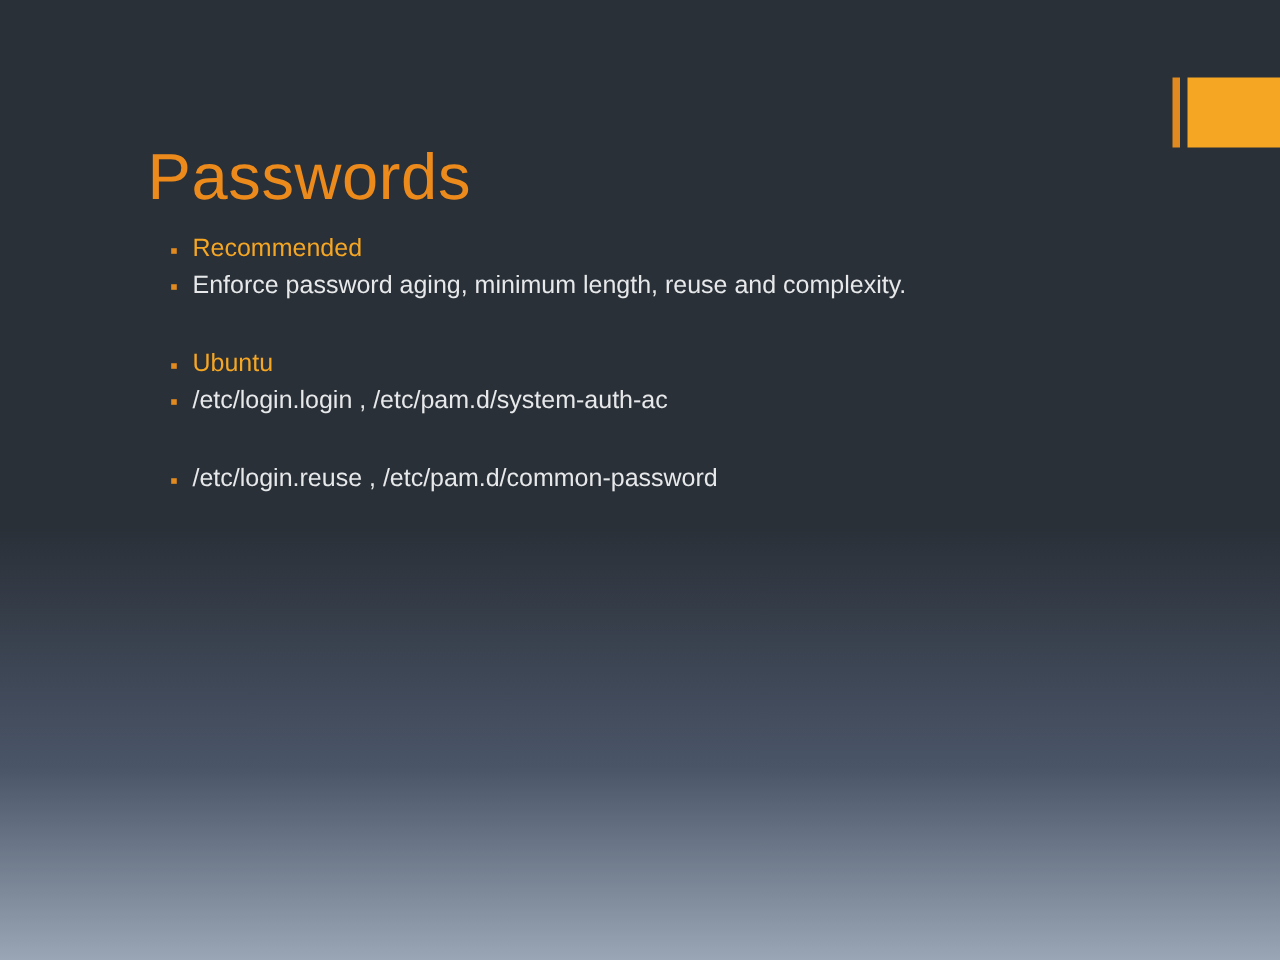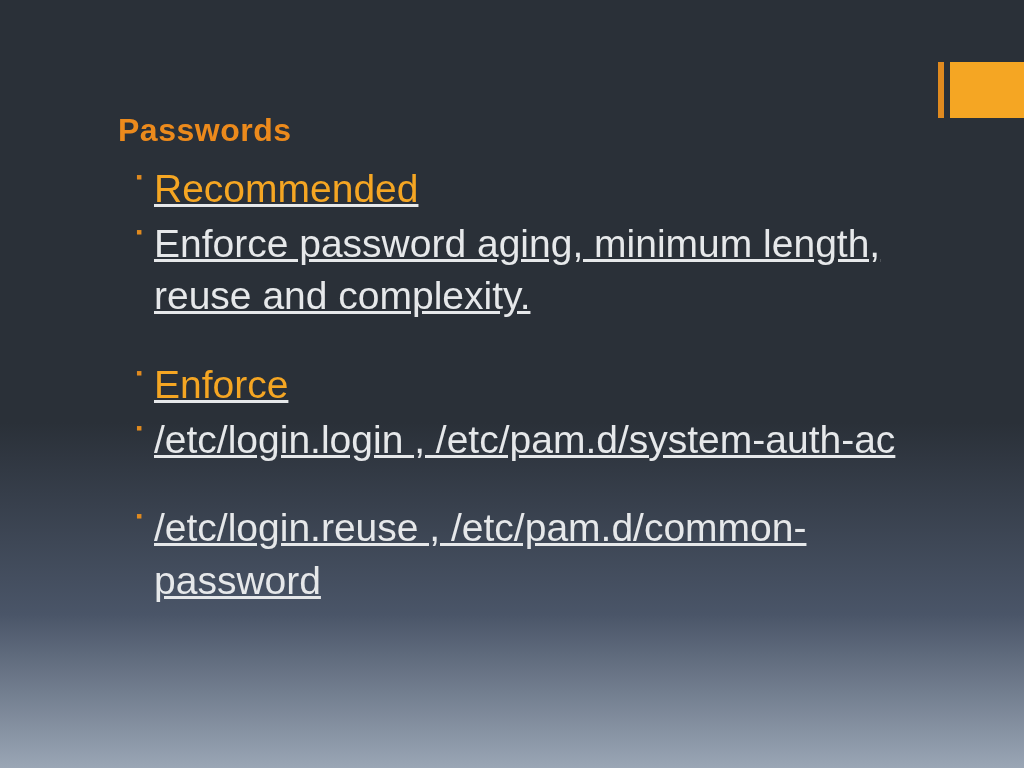--- a/index.html
+++ b/index.html
@@ -24,37 +24,36 @@
   }
   .corner-block {
     width: 74px;
     background: #f5a623;
   }
   .slide {
     padding: 112px 110px 0 118px;
   }
   .title {
     color: #ec8a1c;
-    font-size: 32px;
-    font-weight: 700;
+    font-size: 52px;
+    font-weight: 400;
     margin-bottom: 14px;
     letter-spacing: 0.5px;
   }
   .bullets {
     list-style: none;
     padding-left: 18px;
   }
   .bullets li {
     position: relative;
-    font-size: 39px;
+    font-size: 20px;
     line-height: 1.35;
     color: #e6e8ea;
     padding-left: 18px;
     margin-bottom: 2px;
-    text-decoration: underline;
   }
   .bullets li::before {
     content: "▪";
     position: absolute;
     left: 0;
     top: 2px;
     color: #e08a1f;
     font-size: 18px;
   }
   .spacer {
@@ -80,21 +79,21 @@
     </li>
     <li>
       <span>Enforce password aging, minimum length, reuse and complexity.</span>
     </li>
   </ul>
 
   <div class="spacer"></div>
 
   <ul class="bullets">
     <li>
-      <span class="accent">Enforce</span>
+      <span class="accent">Ubuntu</span>
     </li>
     <li>
       <span>/etc/login.login , /etc/pam.d/system-auth-ac</span>
     </li>
   </ul>
 
   <div class="spacer"></div>
 
   <ul class="bullets">
     <li>

